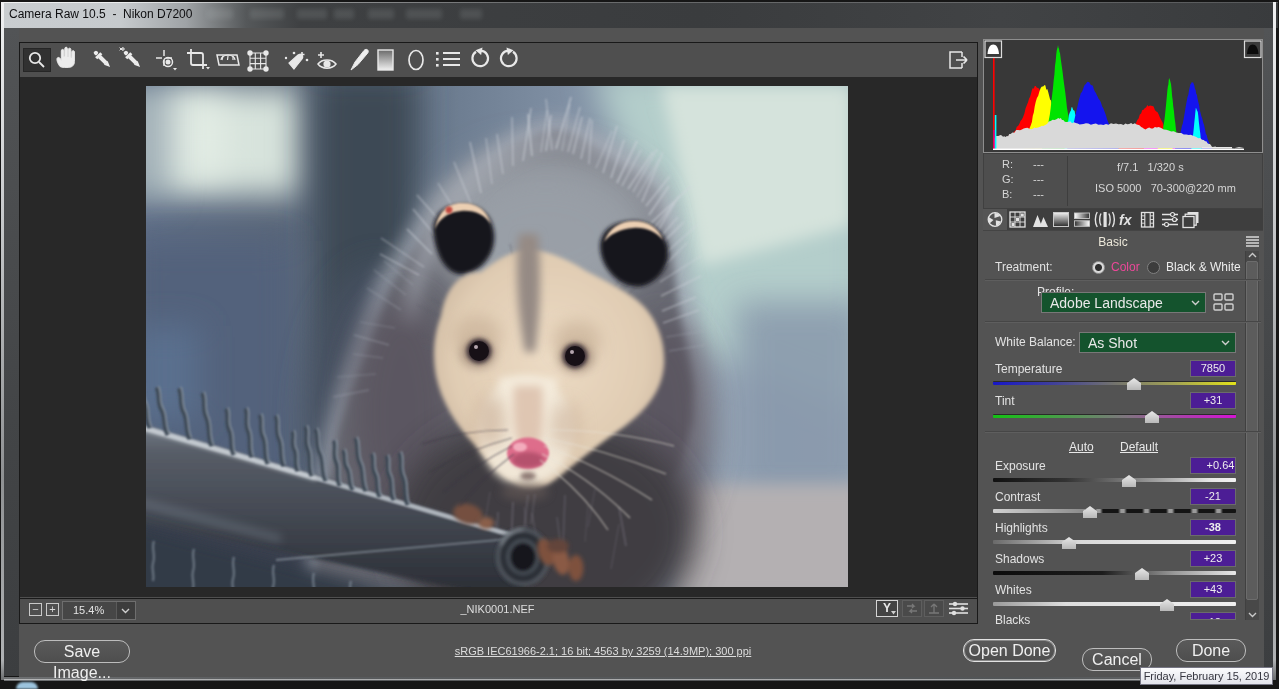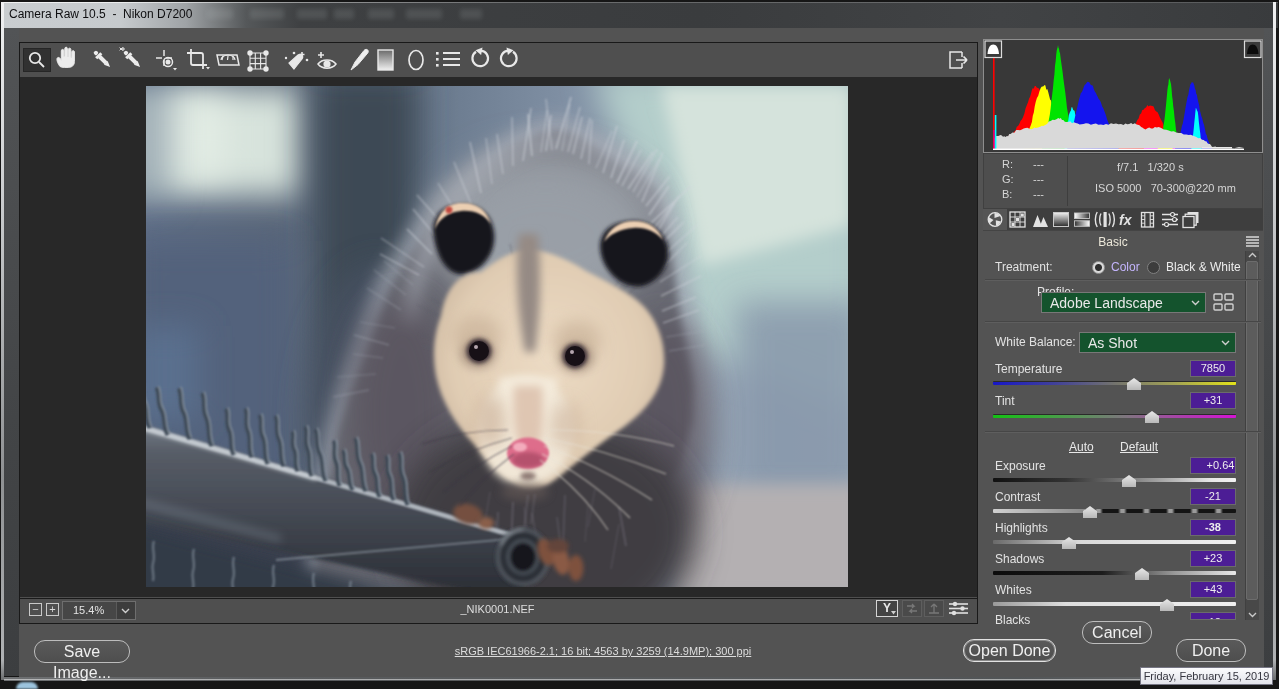--- a/index.html
+++ b/index.html
@@ -654,21 +654,21 @@
  <div class="abs" id="scrollthumb"></div>
  <svg class="abs" style="left:1248px;top:252px;" width="9" height="6" viewBox="0 0 9 6">
       <polyline points="1,5 4.5,1.5 8,5" fill="none" stroke="#c9c9c9" stroke-width="1.4"></polyline>
     </svg>
  <svg class="abs" style="left:1248px;top:612px;" width="9" height="6" viewBox="0 0 9 6">
       <polyline points="1,1 4.5,4.5 8,1" fill="none" stroke="#c9c9c9" stroke-width="1.4"></polyline>
     </svg>
 
  <div class="abs lbl" style="top:260px;">Treatment:</div>
  <div class="radio" style="left:1092px;top:261px;background:radial-gradient(circle at 50% 50%, #2e2e2e 0 3px, #d9d9d9 4px);border:1px solid #9a9a9a;"></div>
- <div class="abs lbl" style="left:1111px;top:260px;color:#c4b5fd;">Color</div>
+ <div class="abs lbl" style="left:1111px;top:260px;color:#ec4899;">Color</div>
  <div class="radio" style="left:1147px;top:261px;background:#3c3c3c;border:1px solid #808080;"></div>
  <div class="abs lbl" style="left:1166px;top:260px;color:#ededed;">Black &amp; White</div>
  <div class="abs groove" style="top:279px;"></div>
  <div class="abs lbl" style="top:285px;margin-left:42px;">Profile:</div>
  <div class="abs ddown" style="left:1041px;top:292px;width:165px;height:21px;">
       <span class="dtext">Adobe Landscape</span>
       <svg class="dchev" style="position:absolute;right:5px;top:7px;" width="9" height="6" viewBox="0 0 9 6">
         <polyline points="1,1 4.5,4.5 8,1" fill="none" stroke="#cfcfcf" stroke-width="1.4"></polyline>
       </svg>
     </div>
@@ -719,16 +719,16 @@
  <div class="abs vbox" style="top:581px;">+43</div>
  <div class="abs track" style="top:602px;background:linear-gradient(to right,#9a9a9a,#dedede 30%,#f0f0f0)"></div>
  <div class="abs thumb" style="left:1160px;top:599px;"></div>
  <div class="abs lbl" style="top:613px;">Blacks</div>
  <div class="abs vbox" style="top:612px;height:8px;line-height:18px;overflow:hidden;">-12</div>
 
  <div class="abs" id="bottombar"></div>
  <div class="abs pill" style="left:34px;top:640px;width:96px;line-height:21px;">Save Image...</div>
  <div class="abs" id="savelink">sRGB IEC61966-2.1; 16 bit; 4563 by 3259 (14.9MP); 300 ppi</div>
  <div class="abs pill" style="left:963px;top:639px;width:93px;line-height:21px;border-color:#e2e2e2;box-shadow:0 0 0 1px #8a8a8a inset;">Open Done</div>
- <div class="abs pill" style="left:1082px;top:621px;width:70px;line-height:21px;">Cancel</div>
+ <div class="abs pill" style="left:1082px;top:648px;width:70px;line-height:21px;">Cancel</div>
  <div class="abs pill" style="left:1176px;top:639px;width:70px;line-height:21px;">Done</div>
  <div class="abs" id="tooltip">Friday, February 15, 2019</div>
 </div>
 
 </body></html>

